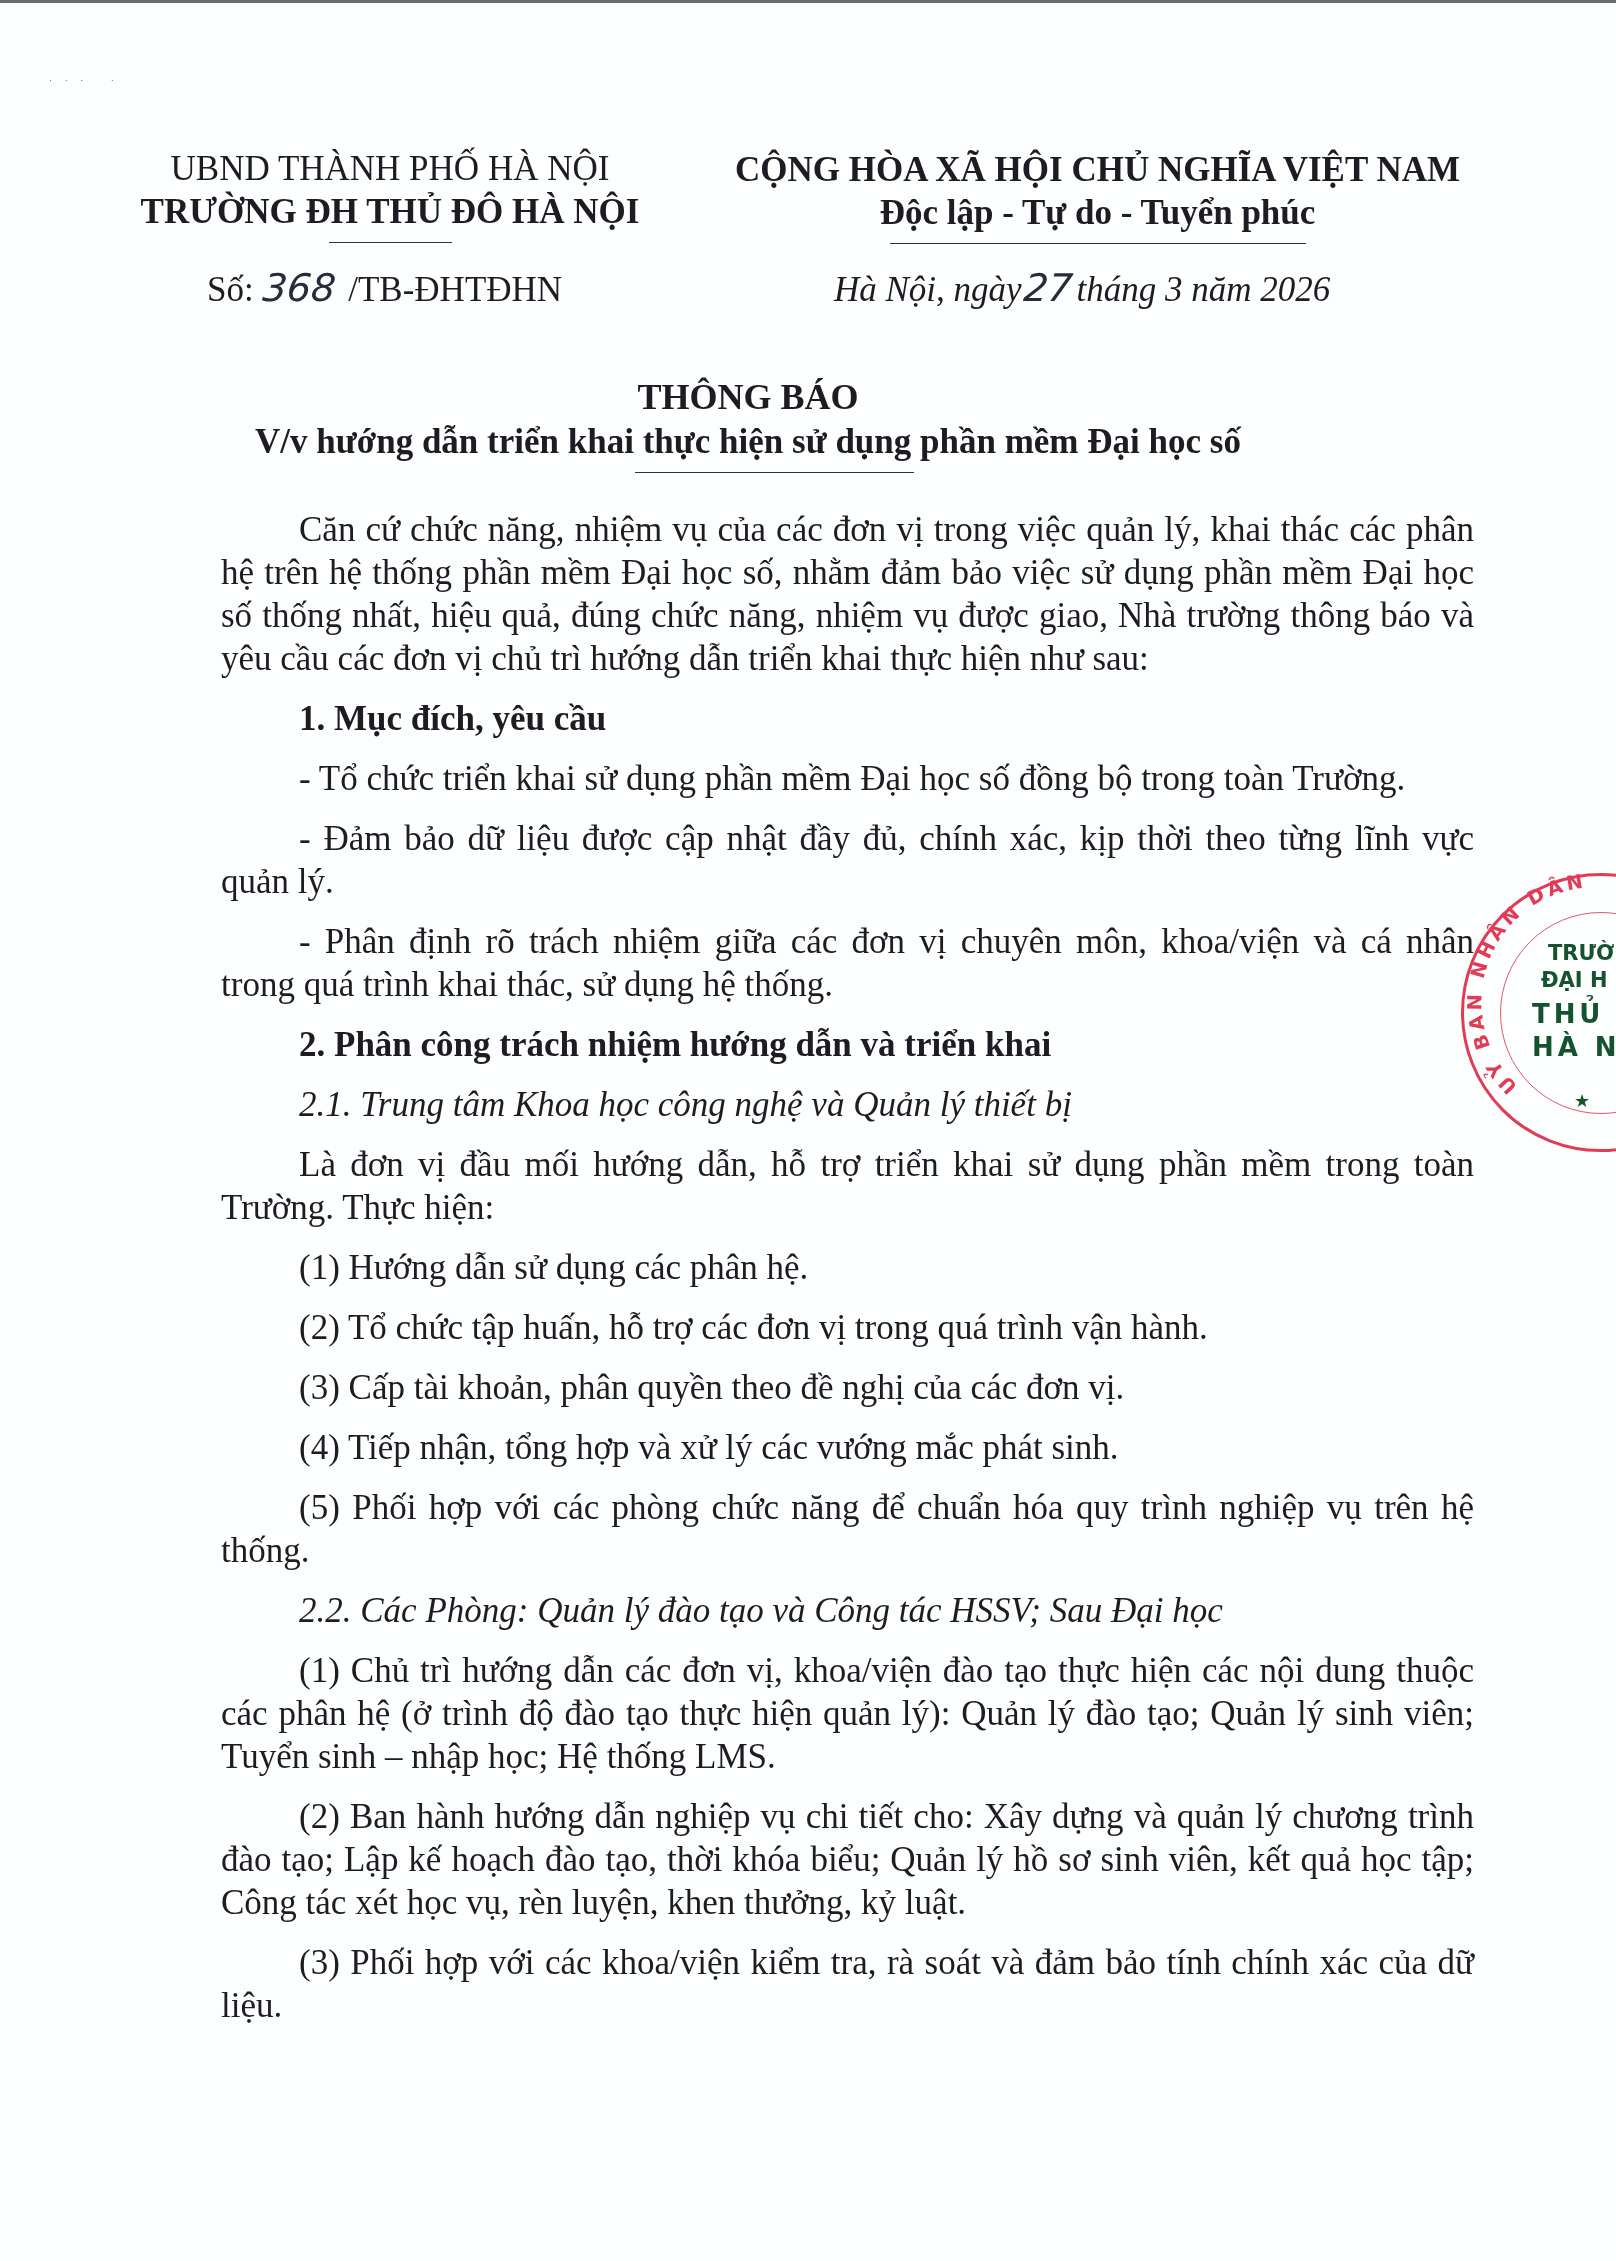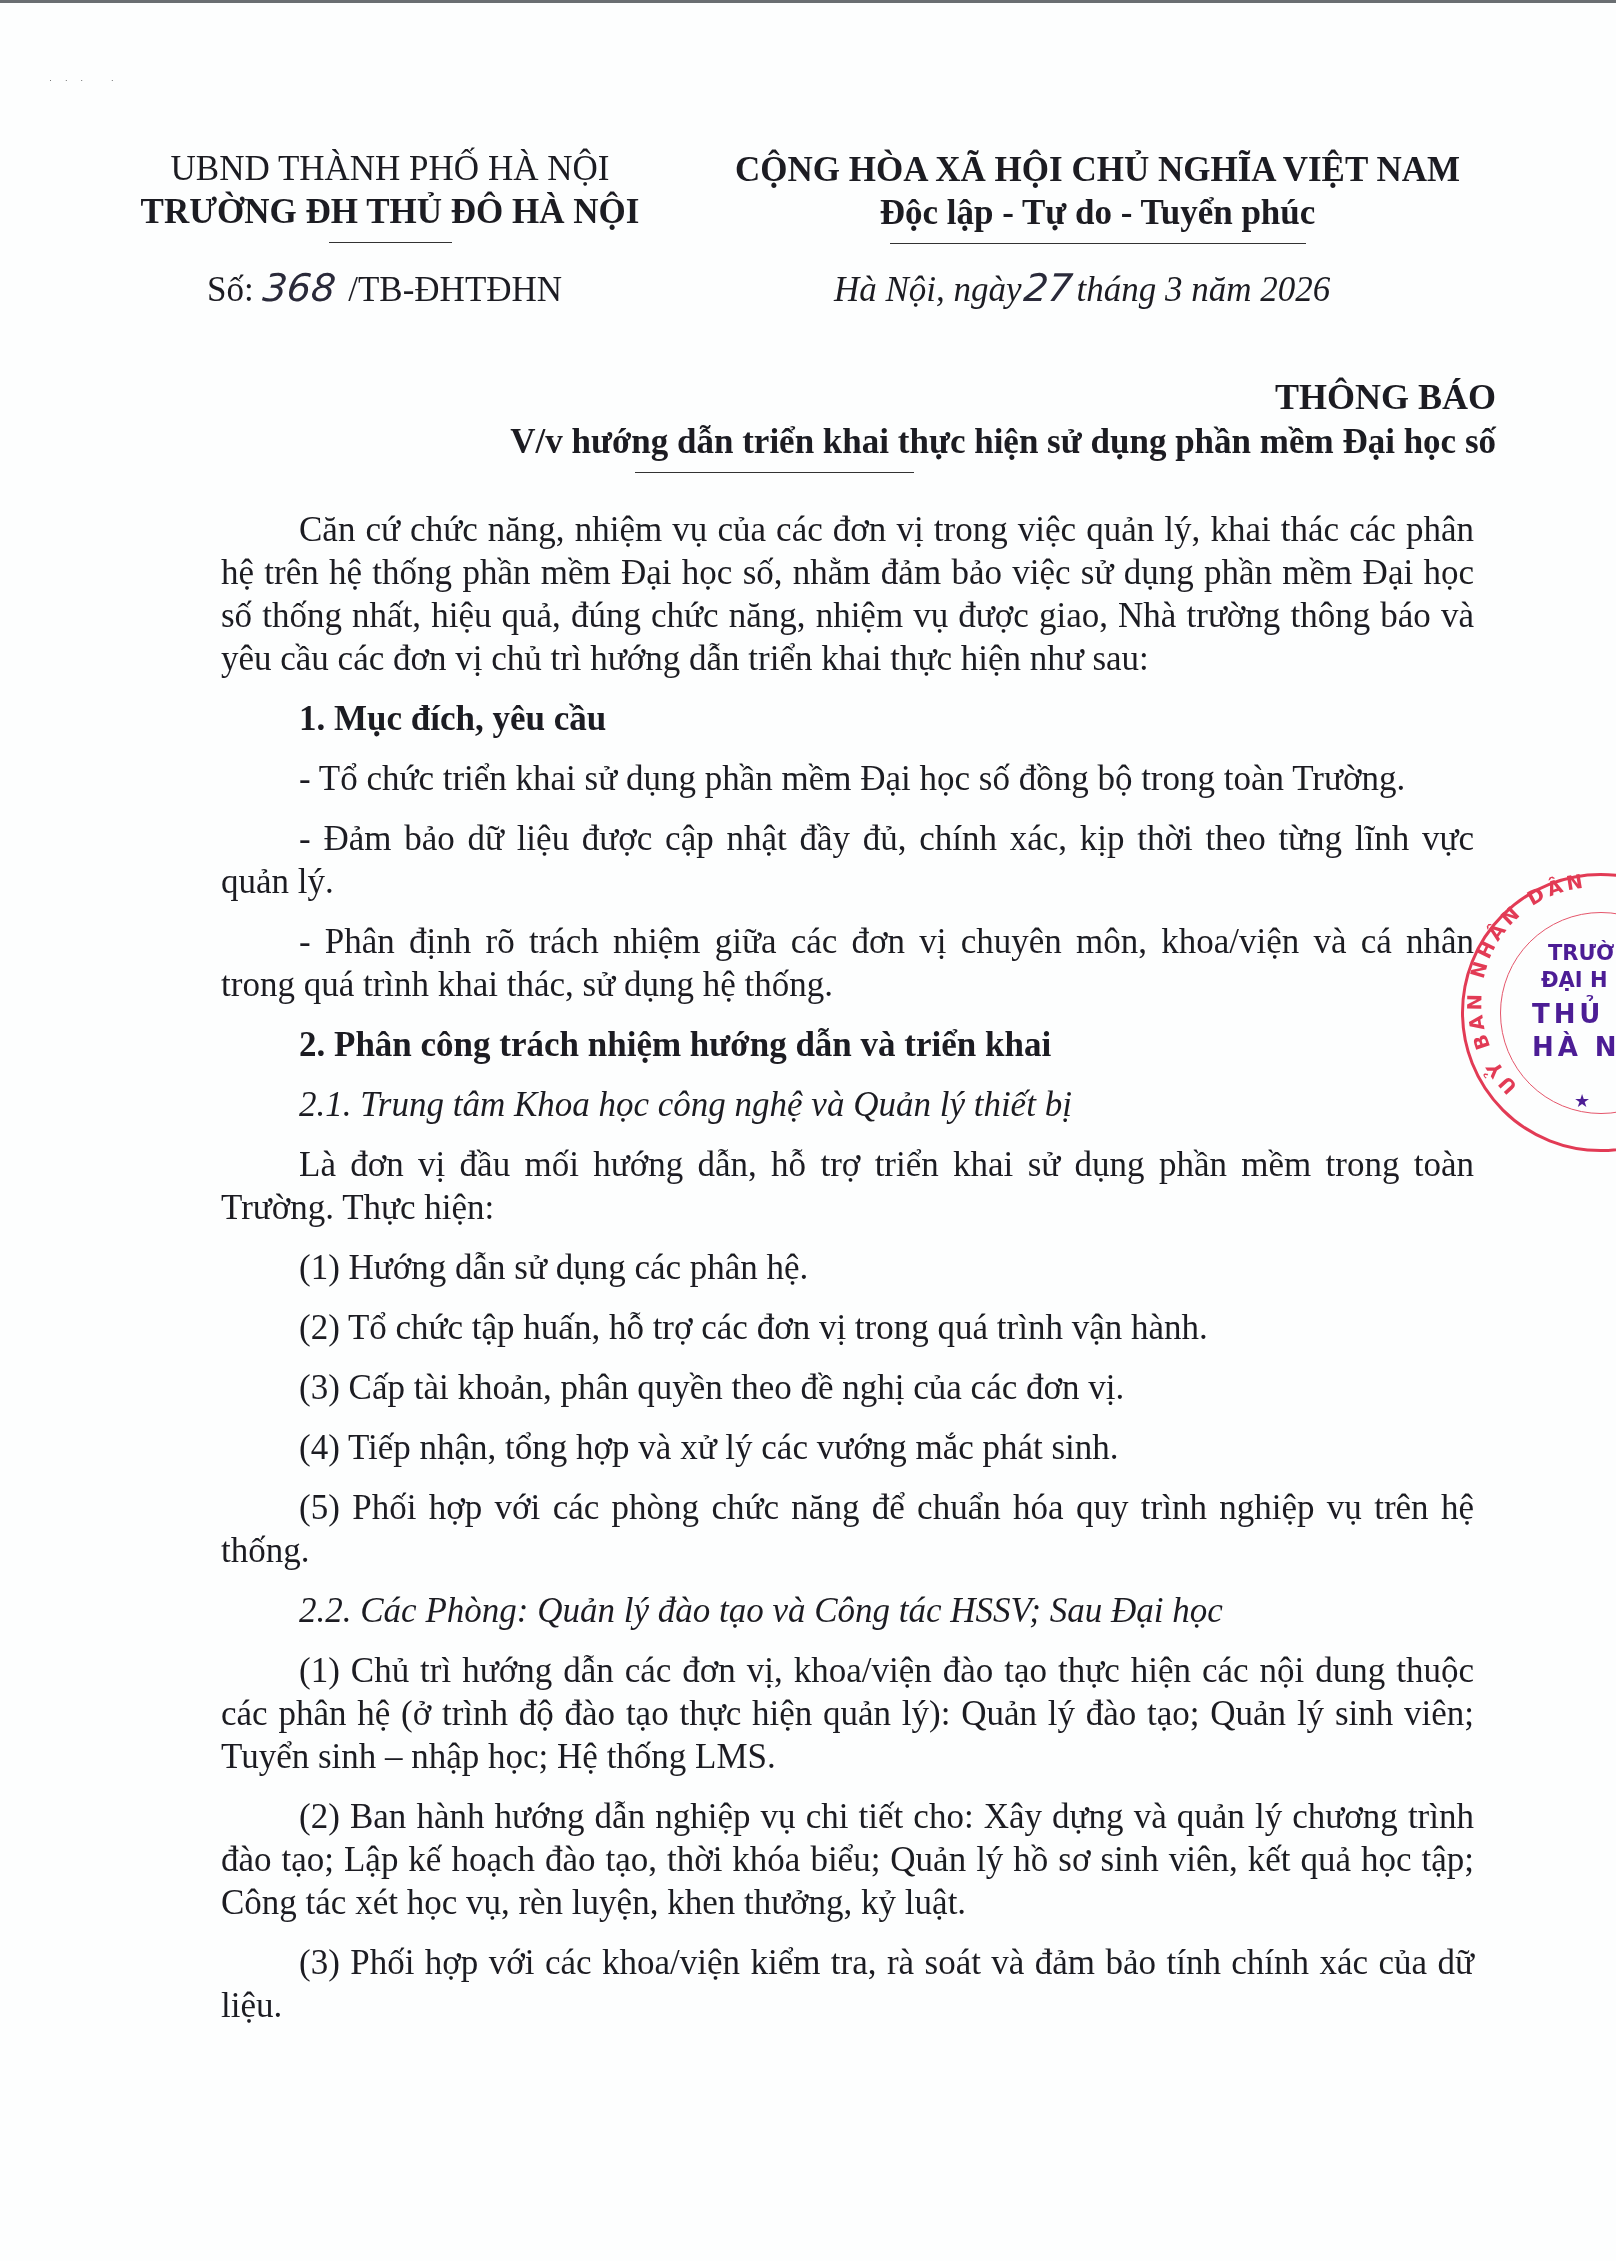--- a/index.html
+++ b/index.html
@@ -15,32 +15,32 @@
   .header { position: absolute; top: 148px; left: 0; width: 1616px; }
   .hdr-left { position: absolute; left: 130px; width: 520px; text-align: center; }
   .hdr-right { position: absolute; left: 708px; width: 779px; text-align: center; }
   .hdr-line1 { font-size: 35px; line-height: 42px; }
   .hdr-line2 { font-size: 35px; line-height: 43px; font-weight: bold; }
   .rule { margin: 9px auto 0; border-top: 1.9px solid #333; }
   .num-line { position: absolute; top: 118px; font-size: 35px; }
   .num-left { left: 207px; }
   .num-hand { font-family: "DejaVu Sans", sans-serif; font-style: italic; font-size: 38px; color: #2a2a3a; display: inline-block; transform: skewX(-6deg); margin: 0 13px 0 9px; }
   .date { left: 834px; font-style: italic; }
-  .title-block { position: absolute; top: 375px; left: 0; width: 1496px; text-align: right; }
+  .title-block { position: absolute; top: 375px; left: 0; width: 1496px; text-align: center; }
   .title { font-size: 36px; line-height: 45px; font-weight: bold; }
   .subtitle { font-size: 35px; line-height: 43px; font-weight: bold; }
   .title-rule { width: 279px; margin: 9px auto 0; border-top: 1.9px solid #333; position: relative; left: 26px; }
   .body { position: absolute; left: 221px; top: 508px; width: 1253px; font-size: 35px; line-height: 43px; }
   .p { text-align: justify; margin: 0 0 17px 0; text-indent: 78px; }
   .h1 { font-weight: bold; text-indent: 78px; margin: 0 0 17px 0; }
   .h2 { font-style: italic; text-indent: 78px; margin: 0 0 17px 0; }
   .item { text-indent: 78px; margin: 0 0 17px 0; text-align: justify; }
   .stamp { position: absolute; left: 1461px; top: 873px; width: 279px; height: 279px; border-radius: 50%; border: 3.9px solid #e23b55; box-sizing: border-box; }
   .stamp .inner { position: absolute; left: 36px; top: 36px; width: 200px; height: 200px; border-radius: 50%; border: 1.9px solid #e5566b; }
-  .stamp-center { position: absolute; color: #4c1d95; font-family: "DejaVu Sans", sans-serif; font-weight: bold; text-align: left; }
+  .stamp-center { position: absolute; color: #14532d; font-family: "DejaVu Sans", sans-serif; font-weight: bold; text-align: left; }
 </style>
 </head>
 <body>
 
 <div class="topbar"></div>
 <div class="specks">· · ·&nbsp;&nbsp;&nbsp;·</div>
 
 <div class="header">
   <div class="hdr-left">
     <div class="hdr-line1">UBND THÀNH PHỐ HÀ NỘI</div>

